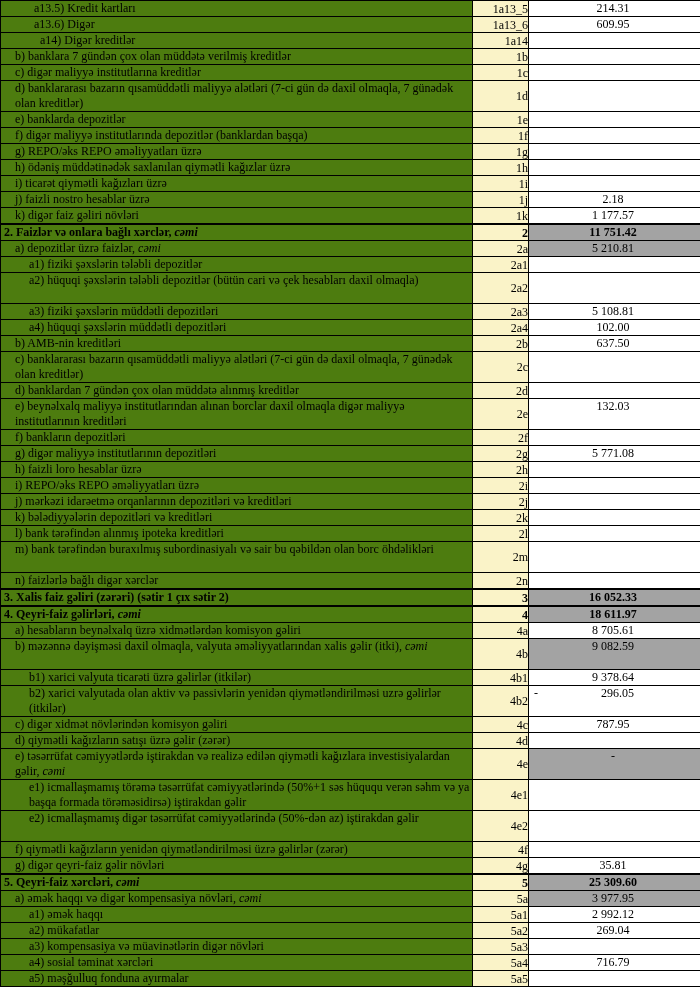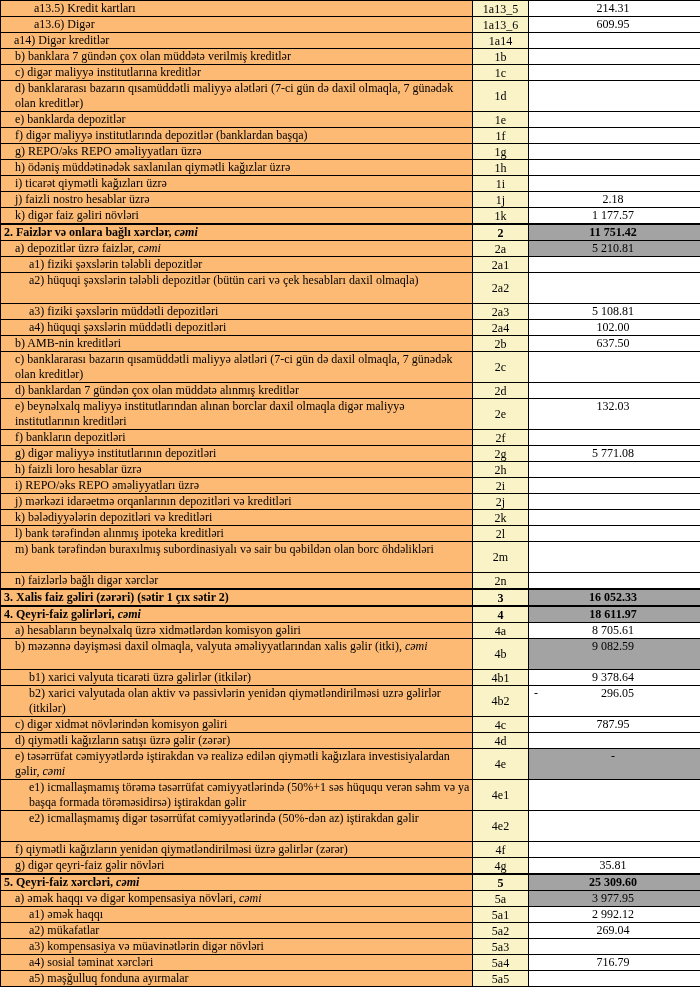--- a/index.html
+++ b/index.html
@@ -7,38 +7,38 @@
   table[data-name="spreadsheet-table"] {
     width:700px; border-collapse:collapse; table-layout:fixed;
     border:1px solid #000;
   }
   td { border:1px solid #000; padding:0; overflow:hidden; }
   tr.l1 { height:15px; }
   tr.l2 { height:31px; }
   tr.bold td { font-weight:bold; }
   tr.section td { border-top-width:2px; }
   td.label-cell {
-    background:#fdba74; vertical-align:top; line-height:15px;
+    background:#4d7c0f; vertical-align:top; line-height:15px;
     padding-right:2px;
   }
   td.label-cell em { font-style:italic; }
   td.code-cell {
-    background:#FAF3C8; text-align:center; vertical-align:middle;
+    background:#FAF3C8; text-align:right; vertical-align:middle;
     line-height:14px;
   }
   td.value-cell {
     background:#FFFFFF; text-align:center; vertical-align:top;
     line-height:15px; padding-right:3px;
   }
   td.value-cell.cream { background:#a3a3a3; }
   td.value-cell .dash { float:left; padding-left:5px; }
   .ind-0 { padding-left:3px;margin-top:8px; }
   .ind-1 { padding-left:14px; }
   .ind-2 { padding-left:28px; }
-  .ind-3 { padding-left:13px; }
+  .ind-3 { padding-left:39px; }
   .ind-4 { padding-left:33px; }
 </style>
 </head>
 <body>
 
 <table data-name="spreadsheet-table">
   <colgroup>
     <col style="width:472px">
     <col style="width:56px">
     <col style="width:172px">

